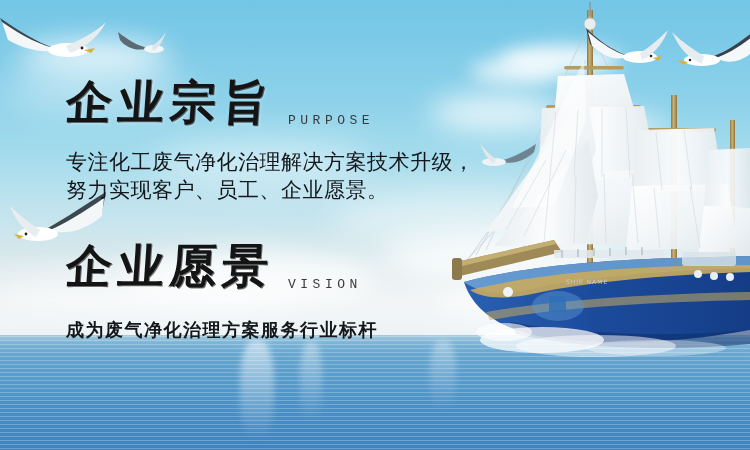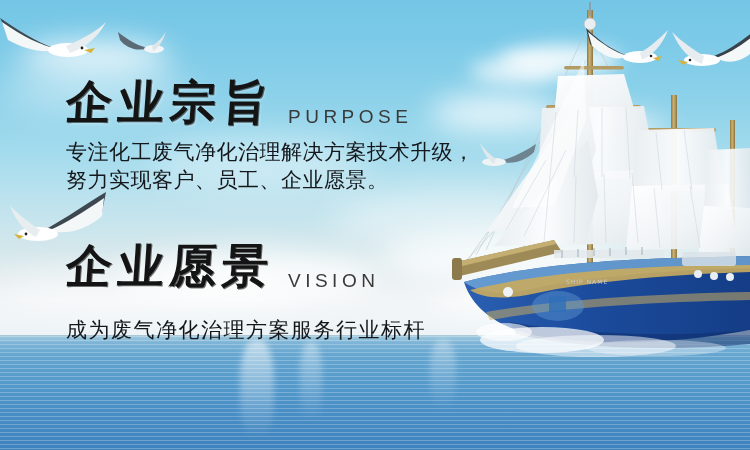--- a/index.html
+++ b/index.html
@@ -79,37 +79,37 @@
     font-family:"Liberation Serif","DejaVu Serif",serif;
     font-weight:bold;
     font-size:46px;
     letter-spacing:6px;
     color:#141414;
     white-space:nowrap;
     transform:skewX(-4deg);
     text-shadow:1px 1px 0 rgba(0,0,0,.55), 2px 2px 3px rgba(255,255,255,.30);
   }
   .en{
-    font-family:Liberation Sans, sans-serif;
-    font-size:19px;
+    font-family:Liberation Mono, monospace;
+    font-size:13px;
     font-weight:400;
     letter-spacing:4.5px;
     color:#3a3a3a;
     white-space:nowrap;
   }
   .headrow{display:flex;align-items:flex-end;gap:14px;}
   .body-zh{
     font-family:"DejaVu Sans","Liberation Sans",sans-serif;
     font-size:21px;
     line-height:28px;
     letter-spacing:.5px;
     color:#14181c;
     white-space:nowrap;
   }
-  .body-zh.v{font-size:21px;letter-spacing:1.5px;}
+  .body-zh.v{font-size:18px;letter-spacing:1.5px;font-weight:bold;}
 </style>
 </head>
 <body>
 
 <div id="banner">
 
   <div class="sky"></div>
 
   <div>
     <div class="cloudsoft" style="left:20px;top:40px;width:150px;height:34px;"></div>
@@ -316,21 +316,21 @@
     <path d="M36 32 C26 26 14 18 4 8 C12 26 22 35 34 40 Z" fill="#e6ecef"></path>
     <path d="M20 38 L10 36 L15 41 Z" fill="#d8b33c"></path>
     <circle cx="22" cy="36" r="1.3" fill="#222"></circle>
   </svg>
 
   <div class="tcol" style="top:72px;">
     <div class="headrow">
       <span class="brush">企业宗旨</span>
       <span class="en" style="padding-bottom:6px;">PURPOSE</span>
     </div>
-    <div style="margin-top:4px;">
+    <div style="margin-top:14px;">
       <div class="body-zh">专注化工废气净化治理解决方案技术升级，</div>
       <div class="body-zh">努力实现客户、员工、企业愿景。</div>
     </div>
   </div>
 
   <div class="tcol" style="top:236px;">
     <div class="headrow">
       <span class="brush">企业愿景</span>
       <span class="en" style="padding-bottom:6px;text-align:right;">VISION</span>
     </div>

